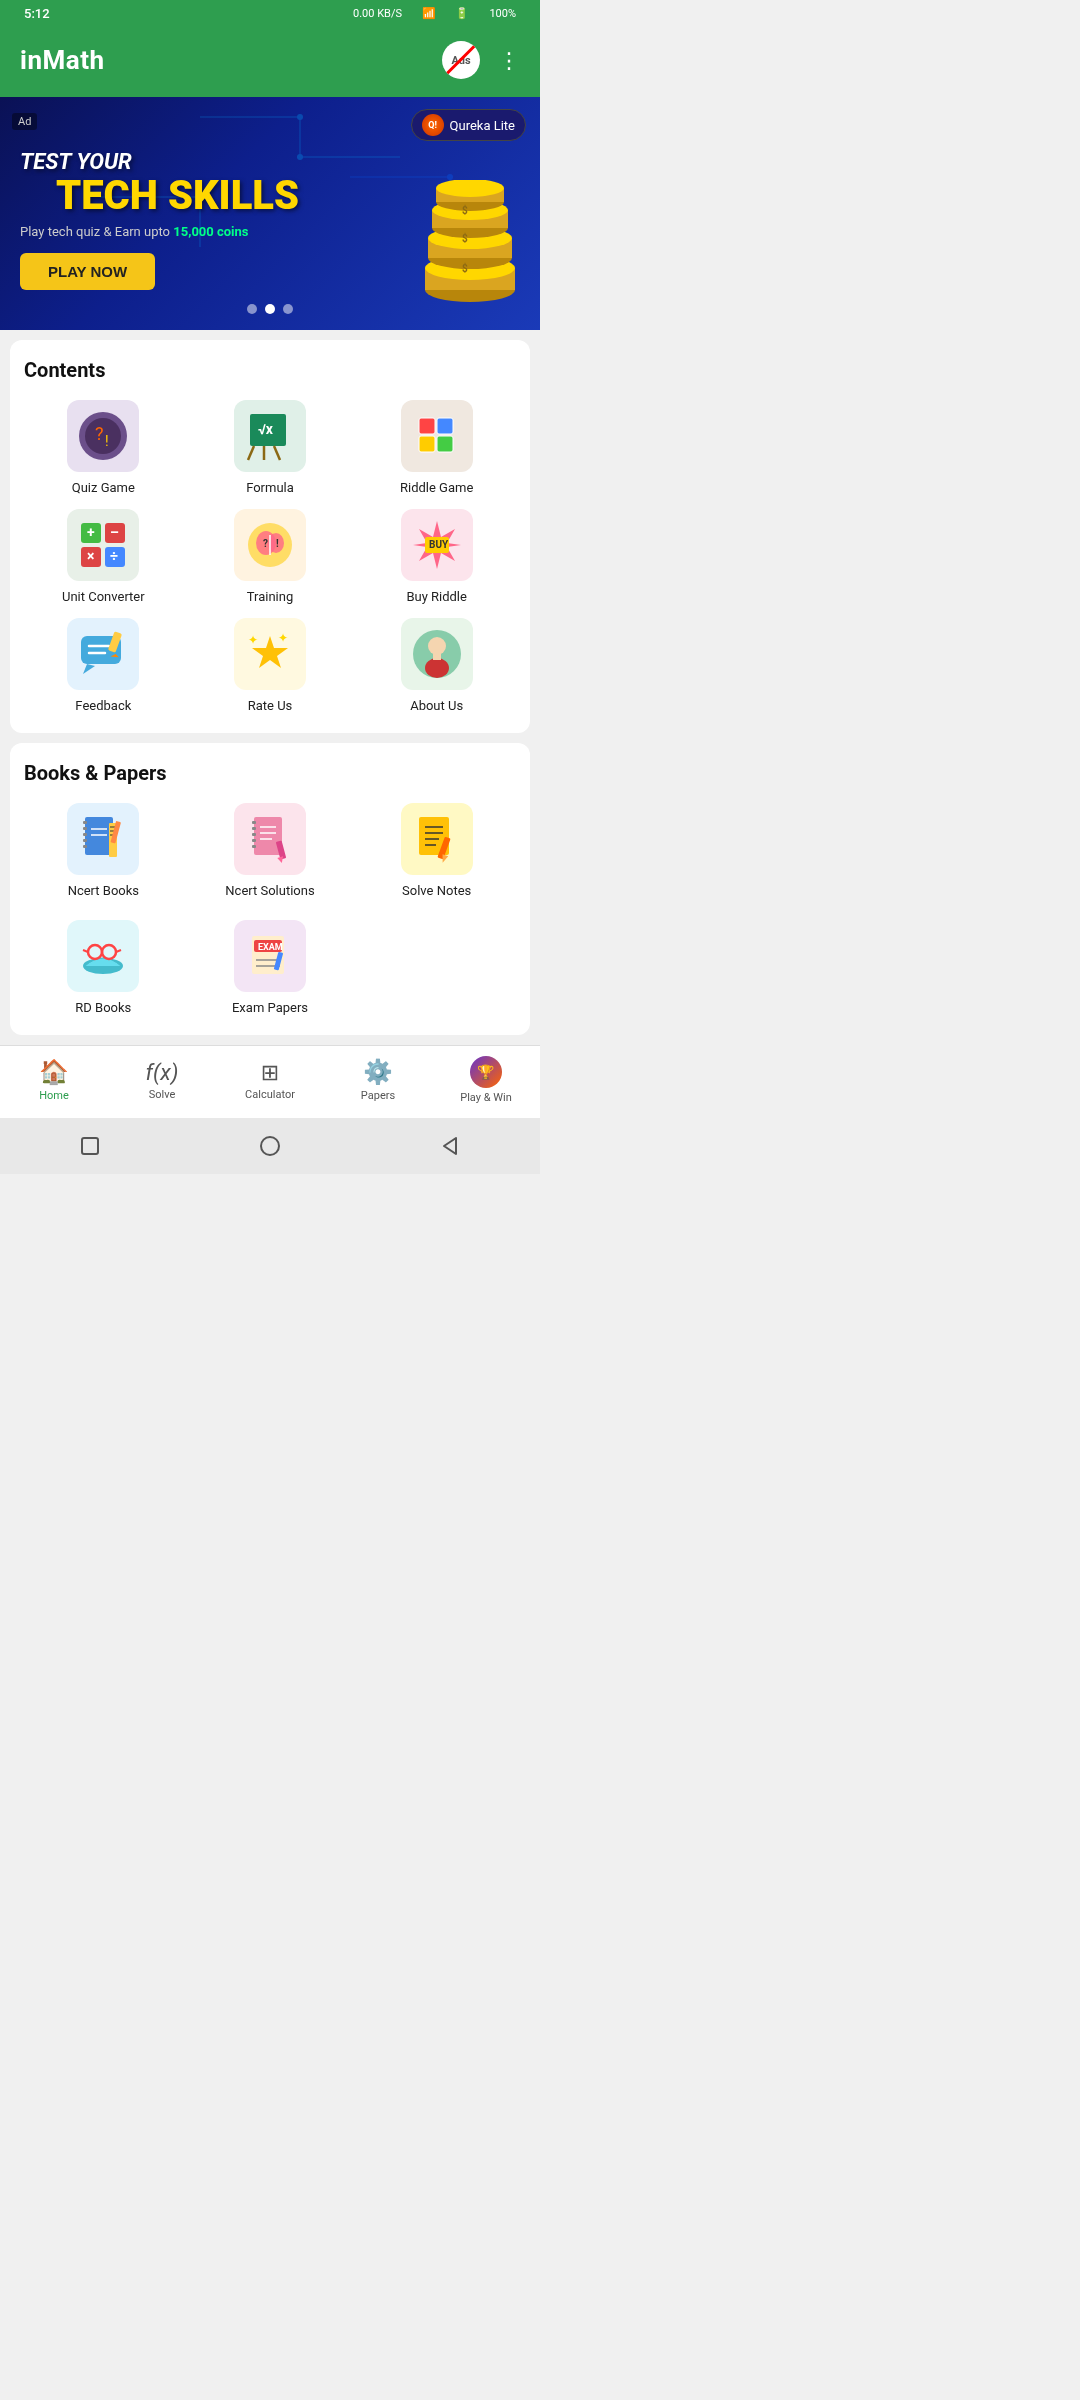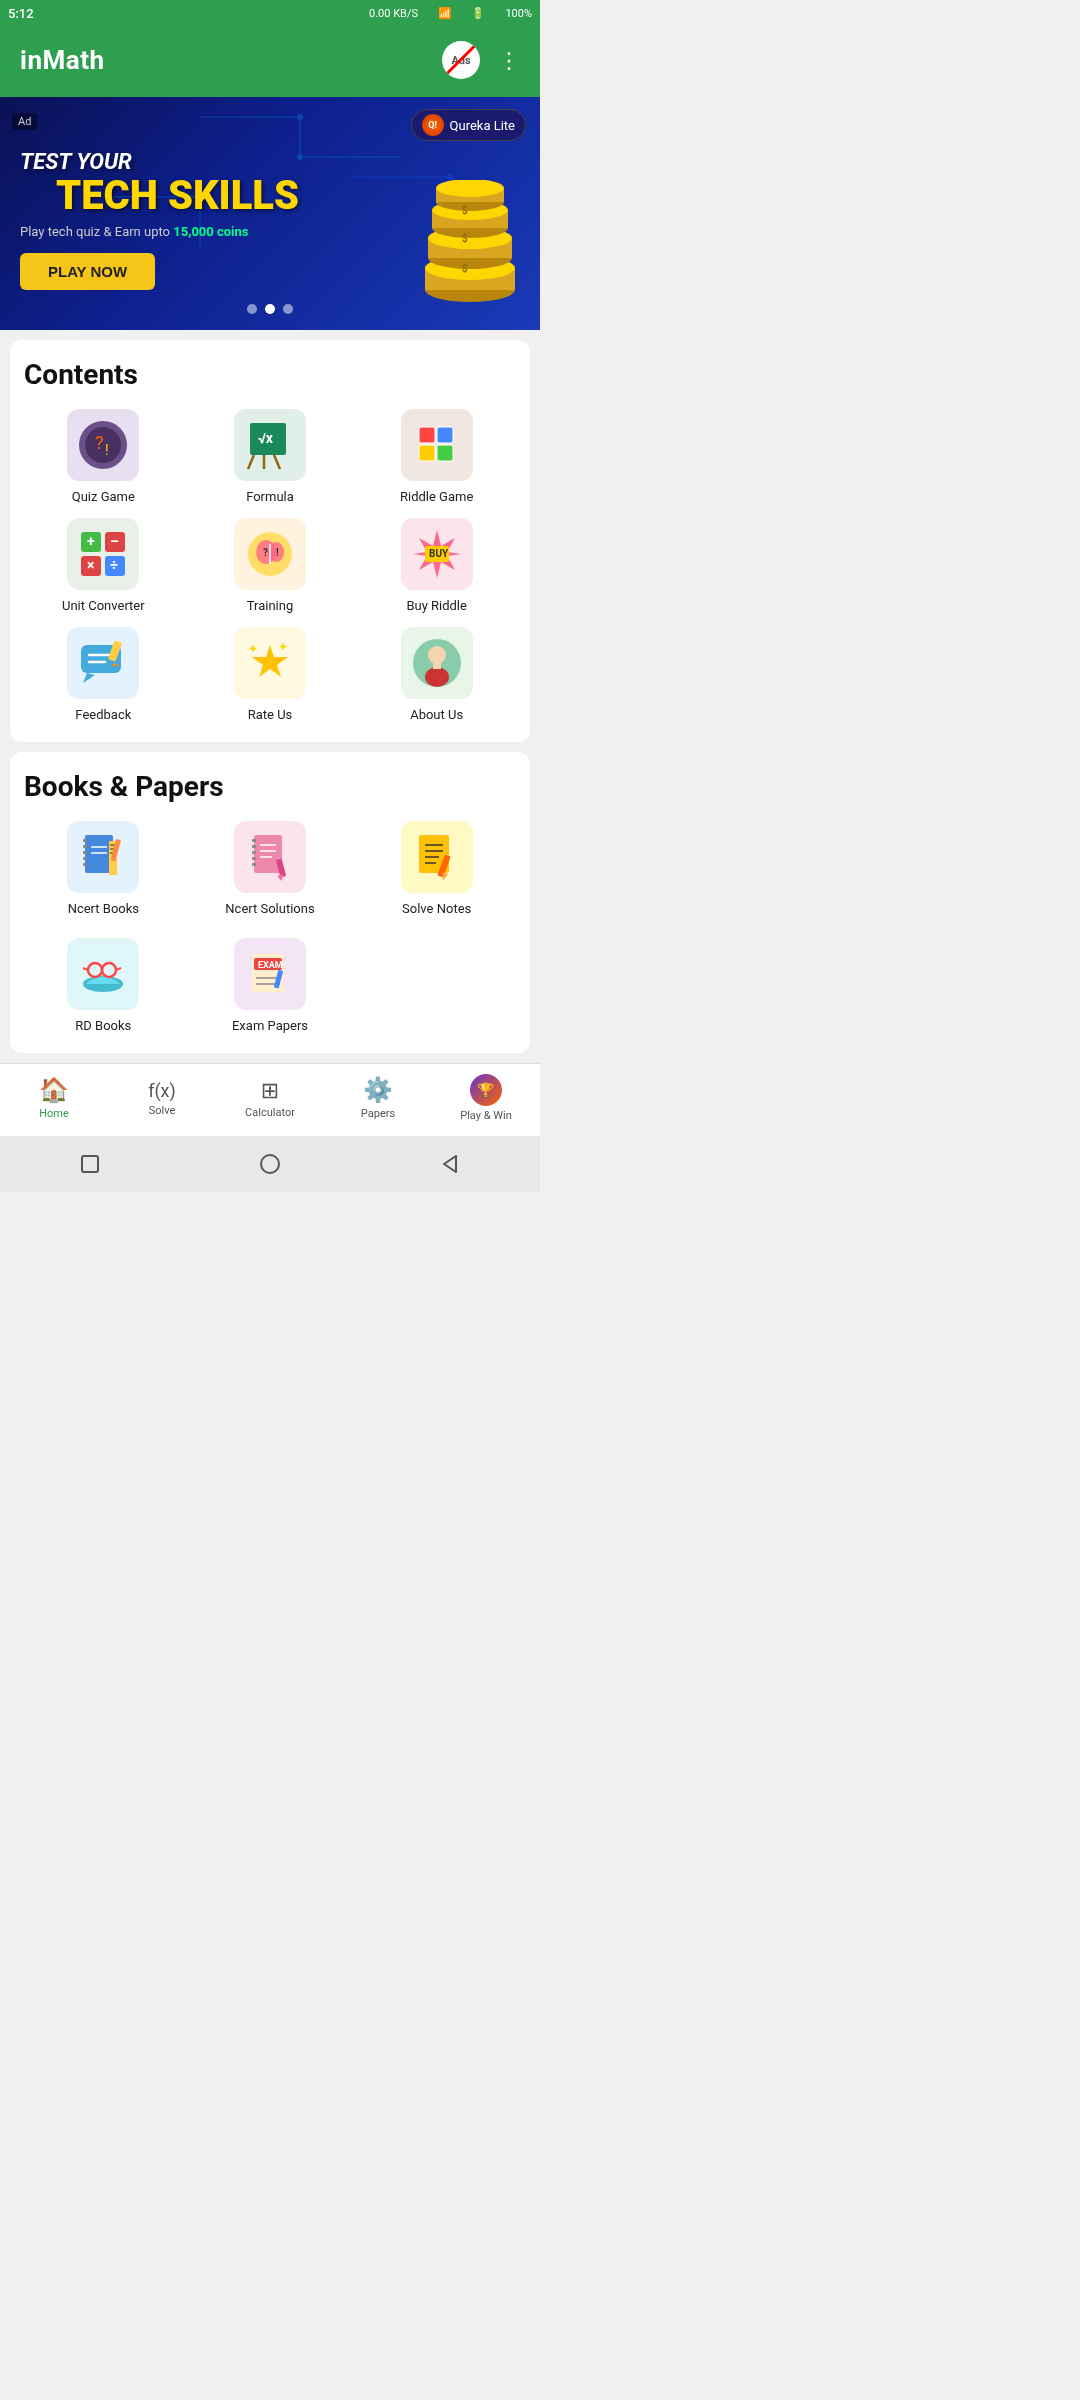--- a/index.html
+++ b/index.html
@@ -12,21 +12,21 @@
       font-size: 16px;
     }
 
     
     .status-bar {
       background: #2e9e4f;
       color: white;
       display: flex;
       justify-content: space-between;
       align-items: center;
-      padding: 6px 8px;
+      padding: 6px 24px;
       font-size: 13px;
     }
     .status-time { font-weight: 500; }
     .status-icons { display: flex; gap: 20px; align-items: center; font-size: 11px; }
 
     
     .app-bar {
       background: #2e9e4f;
       color: white;
       display: flex;
@@ -124,21 +124,21 @@
     .banner-dot.active { background: white; }
 
     
     .section-card {
       background: white;
       border-radius: 12px;
       margin: 10px 10px;
       padding: 18px 14px 20px;
     }
     .section-title {
-      font-size: 28px; font-weight: bold; color: #111;
+      font-size: 20px; font-weight: bold; color: #111;
       margin-bottom: 18px;
     }
     .grid-3 {
       display: grid;
       grid-template-columns: repeat(3, 1fr);
       gap: 14px 8px;
     }
     .grid-item {
       display: flex; flex-direction: column;
       align-items: center; gap: 8px;
@@ -538,21 +538,21 @@
 </div>
 
 <div class="bottom-nav">
 
   <div class="nav-item active">
     <span class="nav-icon" style="color:#2e9e4f;">🏠</span>
     <span class="nav-label" style="color:#2e9e4f;">Home</span>
   </div>
 
   <div class="nav-item">
-    <span class="nav-icon" style="font-size:18px;color:#555;">f(x)</span>
+    <span class="nav-icon" style="font-style:italic;font-size:22px;color:#555;">f(x)</span>
     <span class="nav-label">Solve</span>
   </div>
 
   <div class="nav-item">
     <span class="nav-icon" style="font-size:22px;color:#555;">⊞</span>
     <span class="nav-label">Calculator</span>
   </div>
 
   <div class="nav-item">
     <span class="nav-icon" style="color:#555;">⚙️</span>

